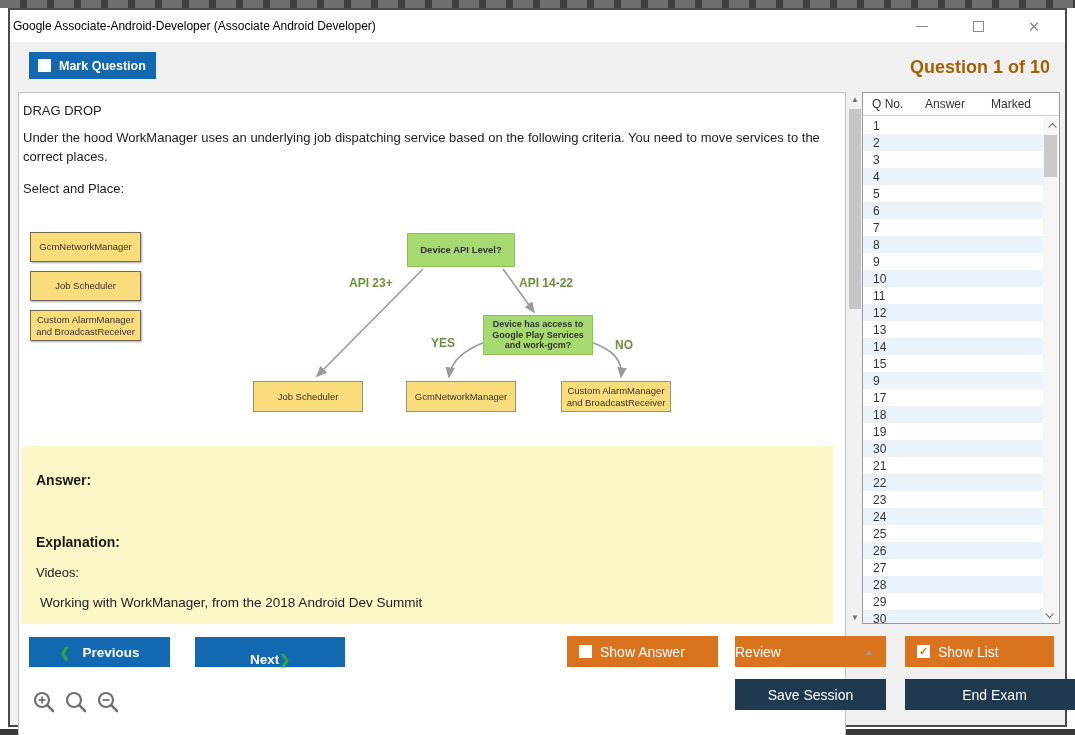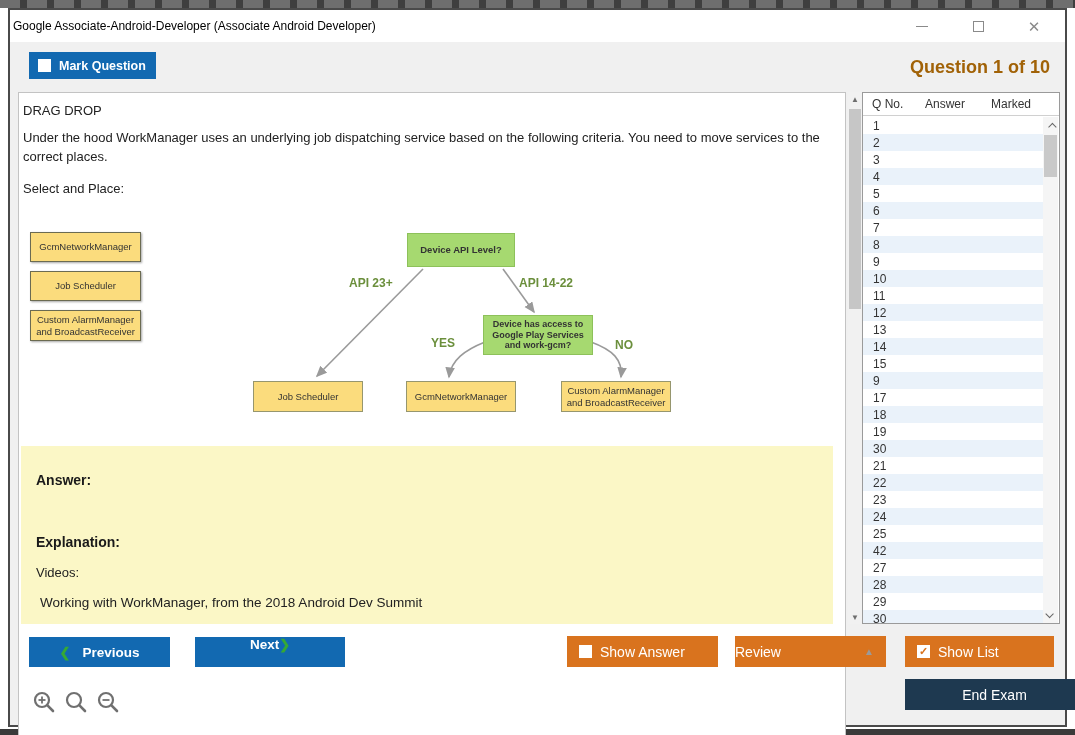--- a/index.html
+++ b/index.html
@@ -77,21 +77,21 @@
   .chev-up { transform:rotate(135deg) translate(-1px,-1px); }
   .chev-down { transform:rotate(-45deg) translate(-1px,-1px); }
   .ls-thumb { position:absolute; left:1px; top:18px; width:13px; height:42px; background:#c9c9c9; }
 
   
   .btn { border:none; cursor:pointer; font-family:"Liberation Sans", sans-serif; }
   .btn-blue { background:#1269b1; color:#fff; font-weight:bold; font-size:13.5px; }
   .btn-orange { background:#d9731e; color:#fff; font-size:14px; }
   .btn-navy { background:#1e3950; color:#fff; font-size:14px; }
   .btn-prev { position:absolute; left:19px; top:627px; width:141px; height:30px; display:flex; align-items:center; justify-content:center; gap:12px; }
-  .btn-next { position:absolute; left:185px; top:627px; width:150px; height:30px; display:flex; align-items:flex-start; justify-content:center; }
+  .btn-next { position:absolute; left:185px; top:627px; width:150px; height:30px; display:flex; align-items:flex-end; justify-content:center; }
   .chevron { color:#35a935; font-weight:bold; font-size:13px; }
   .btn-show-answer { position:absolute; left:557px; top:626px; width:151px; height:31px; display:flex; align-items:center; padding-left:12px; }
   .btn-review { position:absolute; left:725px; top:626px; width:151px; height:31px; display:flex; align-items:center; }
   .review-caret { position:absolute; right:12px; font-size:10px; color:#9a9a9a; }
   .btn-show-list { position:absolute; left:895px; top:626px; width:149px; height:31px; display:flex; align-items:center; padding-left:12px; }
   .btn-save { position:absolute; left:725px; top:669px; width:151px; height:31px; display:flex; align-items:center; justify-content:center; }
   .btn-end { position:absolute; left:895px; top:669px; width:179px; height:31px; display:flex; align-items:center; justify-content:center; }
 
   .zoom-bar { position:absolute; left:22px; top:680px; display:flex; gap:8px; }
   .zoom-icon { cursor:pointer; }
@@ -245,21 +245,21 @@
           <div class="qrow">
             <span>23</span>
           </div>
           <div class="qrow alt">
             <span>24</span>
           </div>
           <div class="qrow">
             <span>25</span>
           </div>
           <div class="qrow alt">
-            <span>42</span>
+            <span>26</span>
           </div>
           <div class="qrow">
             <span>27</span>
           </div>
           <div class="qrow alt">
             <span>28</span>
           </div>
           <div class="qrow">
             <span>29</span>
           </div>
@@ -291,20 +291,23 @@
       <span class="checkbox"></span>
       <span>Show Answer</span>
     </button>
     <button class="btn btn-orange btn-review">
       <span>Review</span>
       <span class="review-caret">▲</span>
     </button>
     <button class="btn btn-orange btn-show-list">
       <span class="checkbox">✓</span>
       <span>Show List</span>
+    </button>
+    <button class="btn btn-navy btn-save">
+      <span>Save Session</span>
     </button>
     <button class="btn btn-navy btn-end">
       <span>End Exam</span>
     </button>
 
     <div class="zoom-bar">
       <svg class="zoom-icon" width="24" height="24" viewBox="0 0 24 24">
         <circle cx="10" cy="10" r="7" fill="none" stroke="#707070" stroke-width="2.2"></circle>
         <line x1="15.2" y1="15.2" x2="21" y2="21" stroke="#707070" stroke-width="2.6" stroke-linecap="round"></line>
         <line x1="6.5" y1="10" x2="13.5" y2="10" stroke="#707070" stroke-width="1.8"></line>

